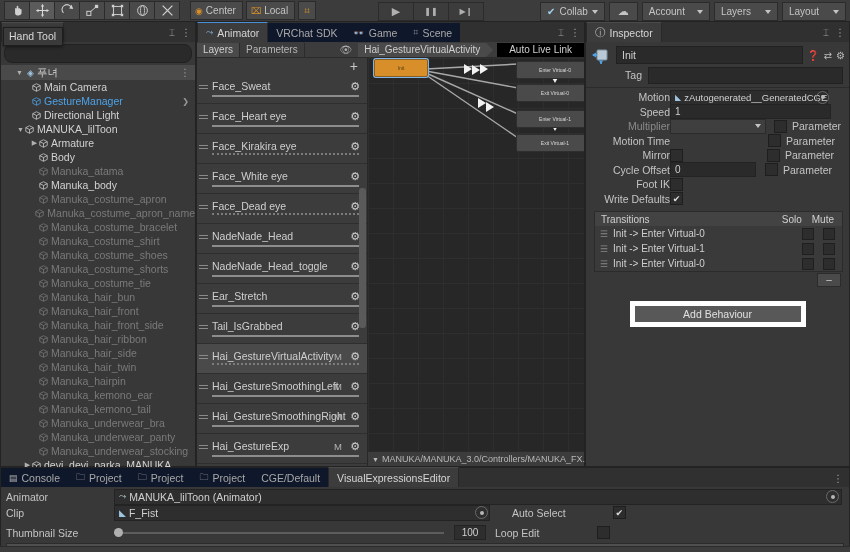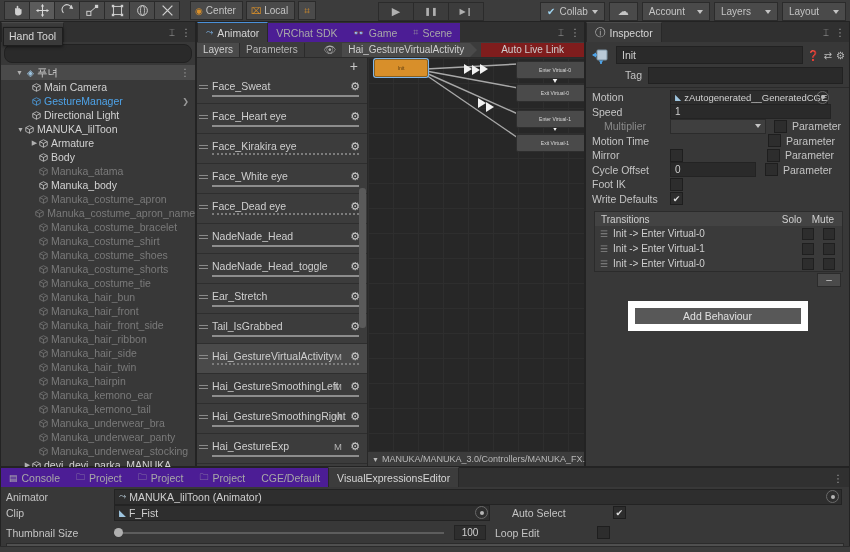--- a/index.html
+++ b/index.html
@@ -18,21 +18,21 @@
   .playgrp{position:absolute;left:378px;top:2px;display:flex;}
   .pl{width:34px;height:17px;background:#3c3c3c;border:1px solid #2b2b2b;border-right:none;display:flex;align-items:center;justify-content:center;color:#b0b0b0;}
   .pl:last-child{border-right:1px solid #2b2b2b;}
   .rightgrp{position:absolute;right:4px;top:2px;display:flex;gap:4px;align-items:center;}
   .rbtn{height:17px;background:#4a4a4a;border:1px solid #2b2b2b;display:flex;align-items:center;padding:0 6px;gap:4px;color:#c4c4c4;font-size:10px;}
   .caret{width:0;height:0;border-left:3px solid transparent;border-right:3px solid transparent;border-top:4px solid #c4c4c4;}
 
   
   .panel{position:absolute;background:#383838;border:1px solid #232323;box-sizing:border-box;}
   .tabrow{height:20px;background:#303030;display:flex;align-items:flex-end;position:relative;}
-  .tab{height:19px;display:flex;align-items:center;padding:0 8px;gap:4px;font-size:10.5px;color:#a8a8a8;background:#4c1d95;}
+  .tab{height:19px;display:flex;align-items:center;padding:0 8px;gap:4px;font-size:10.5px;color:#a8a8a8;background:#0f172a;}
   .tab.act{background:#3c3c3c;color:#d6d6d6;border-top:1px solid #4a4a4a;border-left:1px solid #282828;border-right:1px solid #282828;}
   .tab.act.blue{border-top:1px solid #4a90d9;}
   .tabicons{position:absolute;right:4px;bottom:3px;display:flex;gap:6px;color:#a0a0a0;font-size:10px;}
 
   
   #hier{left:0;top:21px;width:196px;height:446px;}
   .hsearch{height:17px;margin:2px 3px;background:#2a2a2a;border:1px solid #212121;border-radius:8px;}
   .hroot{height:15px;background:#4a4a4a;display:flex;align-items:center;padding-left:14px;gap:3px;font-size:10.5px;color:#d2d2d2;position:relative;}
   .hlist{overflow:hidden;}
   .hrow{height:14px;display:flex;align-items:center;font-size:10.5px;white-space:nowrap;}
@@ -44,21 +44,21 @@
   .more{position:absolute;right:5px;color:#a0a0a0;font-size:10px;}
 
   
   #anim{left:196px;top:21px;width:389px;height:446px;}
   .alayerbar{height:15px;background:#3c3c3c;display:flex;align-items:center;border-bottom:1px solid #2b2b2b;}
   .ltab{height:14px;padding:0 6px;display:flex;align-items:center;font-size:10px;background:#4a4a4a;color:#d0d0d0;border-right:1px solid #2b2b2b;}
   .ltab.off{background:#3c3c3c;color:#b6b6b6;}
   .eye{margin-left:auto;margin-right:6px;color:#b0b0b0;font-size:10px;}
   .crumb{background:#4a4a4a;height:14px;display:flex;align-items:center;padding:0 6px;font-size:10px;color:#cfcfcf;}
   .crumbarrow{width:0;height:0;border-top:7px solid transparent;border-bottom:7px solid transparent;border-left:7px solid #4a4a4a;}
-  .live{height:14px;background:#7f1d1d;display:flex;align-items:center;padding:0 20px;font-size:10px;color:#cfcfcf;margin-left:4px;}
+  .live{height:14px;background:#000000;display:flex;align-items:center;padding:0 12px;font-size:10px;color:#cfcfcf;margin-left:4px;}
 
   .layerpane{position:absolute;left:0;top:36px;width:170px;bottom:0;background:#3c3c3c;border-right:1px solid #282828;}
   .addrow{height:16px;display:flex;align-items:center;justify-content:flex-end;padding-right:9px;color:#c8c8c8;font-size:14px;line-height:14px;}
   .layerrow{height:29px;position:relative;border-bottom:1px solid #2e2e2e;}
   .layerrow.sel{background:#4a4a4a;}
   .grip{position:absolute;left:2px;top:11px;width:9px;height:5px;}
   .grip i{display:block;height:1px;background:#8a8a8a;margin-bottom:2px;}
   .lname{position:absolute;left:15px;top:6px;font-size:10.5px;color:#cfcfcf;white-space:nowrap;}
   .lm{position:absolute;right:25px;top:7px;font-size:9.5px;color:#b5b5b5;}
   .gear{position:absolute;right:7px;top:6px;color:#cfcfcf;font-size:11px;}
@@ -80,37 +80,37 @@
   #insp{left:585px;top:21px;width:265px;height:446px;}
   .inspbody{padding:0;}
   .namerow{height:22px;display:flex;align-items:center;padding:2px 4px 0 4px;gap:4px;}
   .objicon{width:22px;height:20px;display:flex;align-items:center;justify-content:center;}
   .nfield{flex:1;height:16px;background:#2a2a2a;border:1px solid #212121;display:flex;align-items:center;padding-left:5px;font-size:10.5px;color:#d0d0d0;}
   .nicons{display:flex;gap:4px;color:#bdbdbd;font-size:10px;align-items:center;}
   .tagrow{height:18px;display:flex;align-items:center;padding-left:4px;gap:6px;}
   .taglbl{width:52px;text-align:right;font-size:10.5px;color:#c4c4c4;}
   .tagfield{flex:1;height:15px;background:#2a2a2a;border:1px solid #212121;margin-right:6px;}
   .sep{height:1px;background:#2b2b2b;margin:3px 0 2px 0;}
-  .prow{height:14.5px;display:flex;align-items:center;padding-left:6px;}
+  .prow{height:14.5px;display:flex;align-items:center;padding-left:6px;text-align:right;}
   .plabel{width:78px;font-size:10.5px;color:#c4c4c4;}
   .plabel.dim{color:#8a8a8a;padding-left:12px;width:66px;}
   .pfield{height:13px;background:#2a2a2a;border:1px solid #232323;display:flex;align-items:center;padding-left:4px;font-size:10px;color:#cfcfcf;overflow:hidden;white-space:nowrap;}
   .objfield{background:#2d2d2d;border:1px solid #232323;display:flex;align-items:center;gap:3px;padding-left:4px;height:13px;font-size:9.5px;color:#d2d2d2;overflow:hidden;white-space:nowrap;}
   .cbox{width:11px;height:11px;background:#2d2d2d;border:1px solid #1e1e1e;display:flex;align-items:center;justify-content:center;font-size:9px;color:#dcdcdc;}
   .pmark{font-size:10.5px;color:#c4c4c4;margin-left:5px;}
   .drop{height:13px;background:#3f3f3f;border:1px solid #2b2b2b;display:flex;align-items:center;justify-content:flex-end;padding-right:4px;}
   .trbox{margin:5px 6px 0 8px;border:1px solid #2b2b2b;background:#3a3a3a;}
   .trhead{height:14px;display:flex;align-items:center;background:#434343;font-size:10px;color:#d0d0d0;padding-left:6px;}
   .trhead .sm{margin-left:auto;display:flex;gap:10px;padding-right:8px;}
   .trrow{height:15px;display:flex;align-items:center;font-size:10px;color:#cfcfcf;padding-left:5px;gap:5px;}
   .trrow .boxes{margin-left:auto;display:flex;gap:9px;padding-right:7px;}
   .tbx{width:10px;height:10px;background:#2d2d2d;border:1px solid #1f1f1f;}
   .minusrow{display:flex;justify-content:flex-end;padding:1px 8px 0 0;}
   .minus{width:22px;height:12px;background:#4a4a4a;border:1px solid #2b2b2b;display:flex;align-items:center;justify-content:center;color:#d0d0d0;font-size:10px;line-height:10px;}
-  .behave{margin:14px auto 0 auto;width:166px;height:16px;background:#585858;border:7px solid #ffffff;display:flex;align-items:center;justify-content:center;font-size:10.5px;color:#e0e0e0;}
+  .behave{margin:14px auto 0 auto;width:166px;height:16px;background:#585858;border:5px solid #ffffff;display:flex;align-items:center;justify-content:center;font-size:10.5px;color:#e0e0e0;}
 
   
   #bottom{left:0;top:467px;width:850px;height:85px;}
   .btabs{height:19px;background:#303030;display:flex;align-items:flex-end;position:relative;}
   .brow{height:15px;display:flex;align-items:center;font-size:10.5px;}
   .blabel{width:108px;padding-left:5px;color:#c4c4c4;}
   .bfield{height:14px;background:#2e2e2e;border:1px solid #232323;display:flex;align-items:center;gap:3px;padding-left:4px;font-size:10.5px;color:#d0d0d0;}
   .slider{position:relative;height:14px;display:flex;align-items:center;}
   .strack{position:absolute;left:0;right:0;height:2px;background:#5d5d5d;}
   .sknob{position:absolute;left:0;width:9px;height:9px;border-radius:50%;background:#b0b0b0;}

